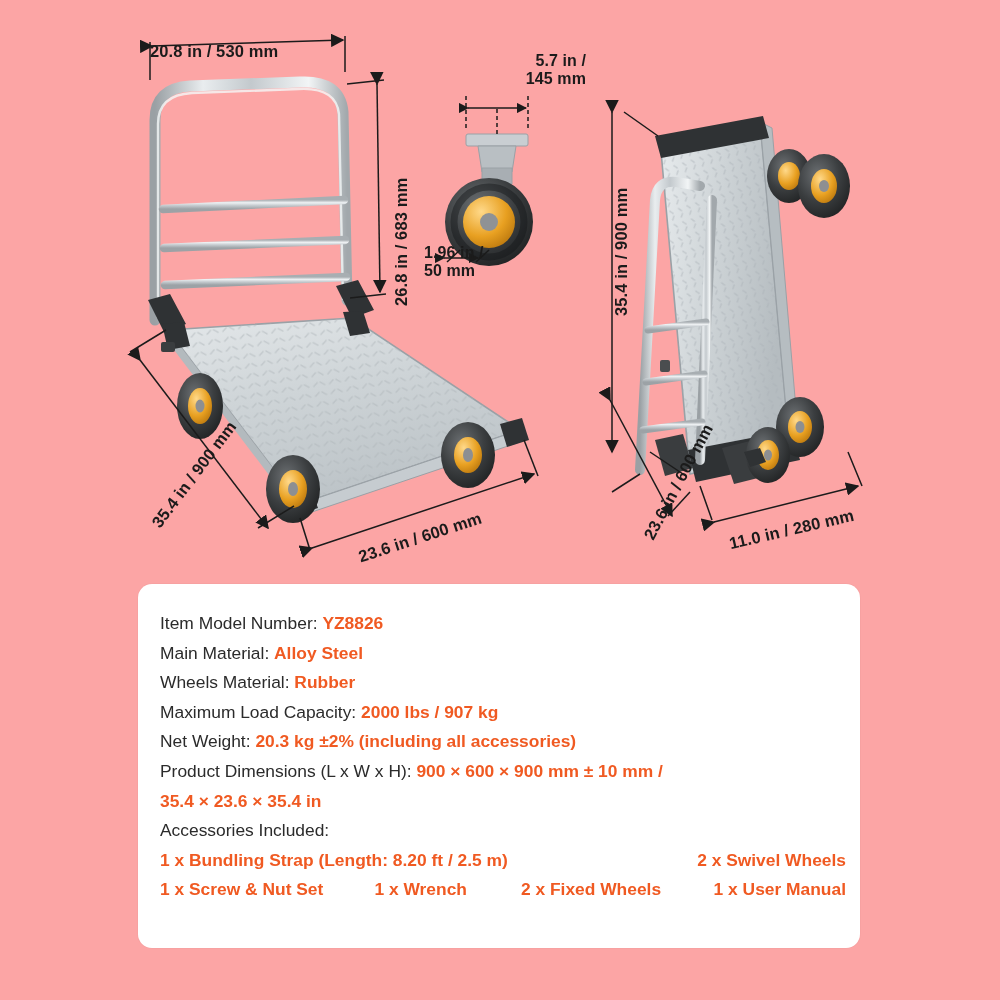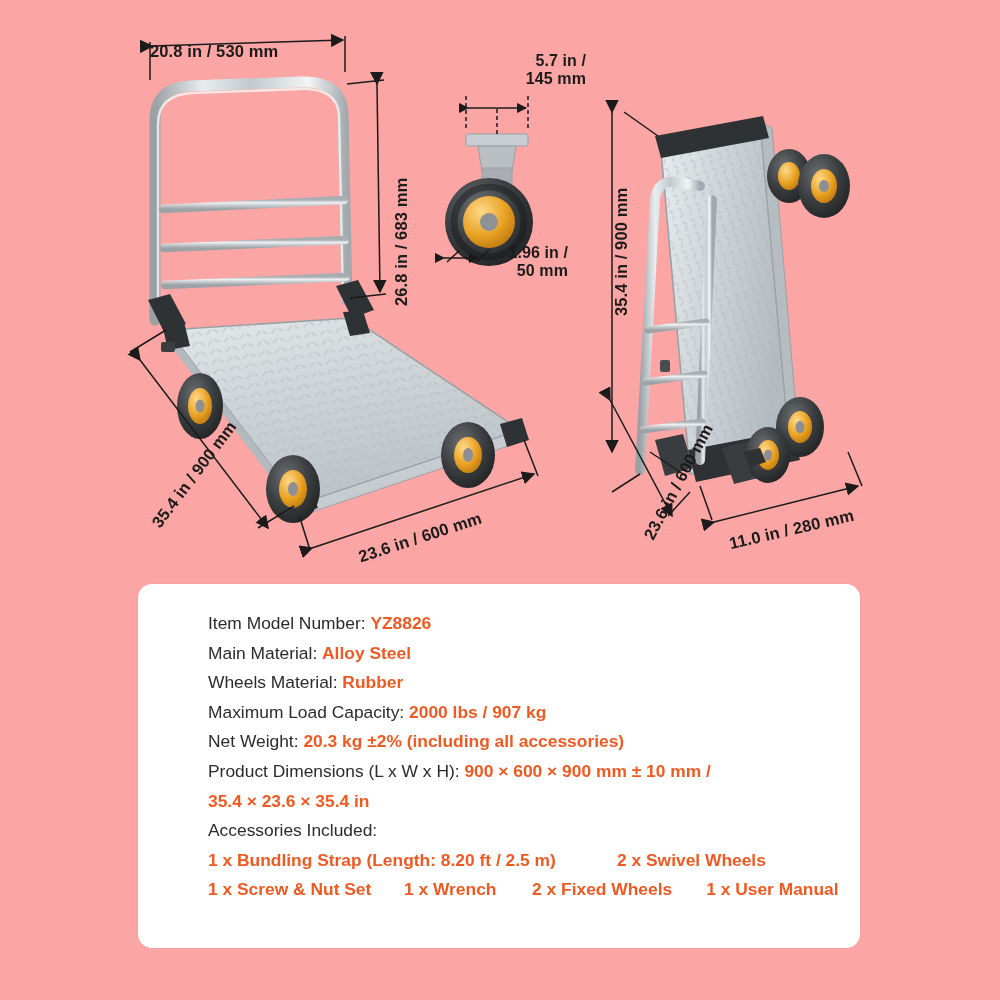--- a/index.html
+++ b/index.html
@@ -44,21 +44,20 @@
     height: 364px;
     background: #ffffff;
     border-radius: 14px;
     box-shadow: 0 0 0 1px rgba(0,0,0,0.02);
   }
   .spec-list {
     position: absolute;
     left: 22px;
     top: 25px;
     right: 14px;
-    margin-left: 48px;
   }
   .spec-row {
     font-size: 17.4px;
     line-height: 29.6px;
     color: #2b2b2b;
     white-space: nowrap;
   }
   .spec-label { color: #2b2b2b; }
   .spec-value {
     color: #f05a22;
@@ -70,20 +69,21 @@
   }
   .acc-item {
     color: #f05a22;
     font-weight: 700;
     font-size: 17.4px;
     line-height: 29.6px;
     white-space: nowrap;
   }
   .acc-row {
     display: flex;
+    justify-content: space-between;
   }
   .acc-r1-a { width: 409px; }
   .acc-r2-a { width: 196px; }
   .acc-r2-b { width: 128px; }
   .acc-r2-c { width: 85px; }
   svg.art { position: absolute; left: 0; top: 0; }
 </style>
 </head>
 <body>
 
@@ -270,21 +270,21 @@
 
   <div class="dim rot-90" style="left:392px; top:306px;">26.8 in / 683 mm</div>
 
   <div class="dim rot-90" style="left:148px; top:520px; transform:rotate(-53deg);">35.4 in / 900 mm</div>
 
   <div class="dim" style="left:356px; top:528px; transform:rotate(-18deg);">23.6 in / 600 mm</div>
 
   <div class="dim small" style="left:466px; top:52px; text-align:right; width:120px;">5.7 in /
 145 mm</div>
 
-  <div class="dim small" style="left:448px; top:244px; text-align:right; width:120px;">1.96 in /
+  <div class="dim small" style="left:424px; top:244px; text-align:left; width:120px;">1.96 in /
 50 mm</div>
 
   <div class="dim rot-90" style="left:612px; top:316px;">35.4 in / 900 mm</div>
 
   <div class="dim rot-90" style="left:640px; top:534px; transform:rotate(-62deg);">23.6 in / 600 mm</div>
 
   <div class="dim" style="left:728px; top:520px; transform:rotate(-13deg);">11.0 in / 280 mm</div>
 
   <div class="spec-card">
     <div class="spec-list">

